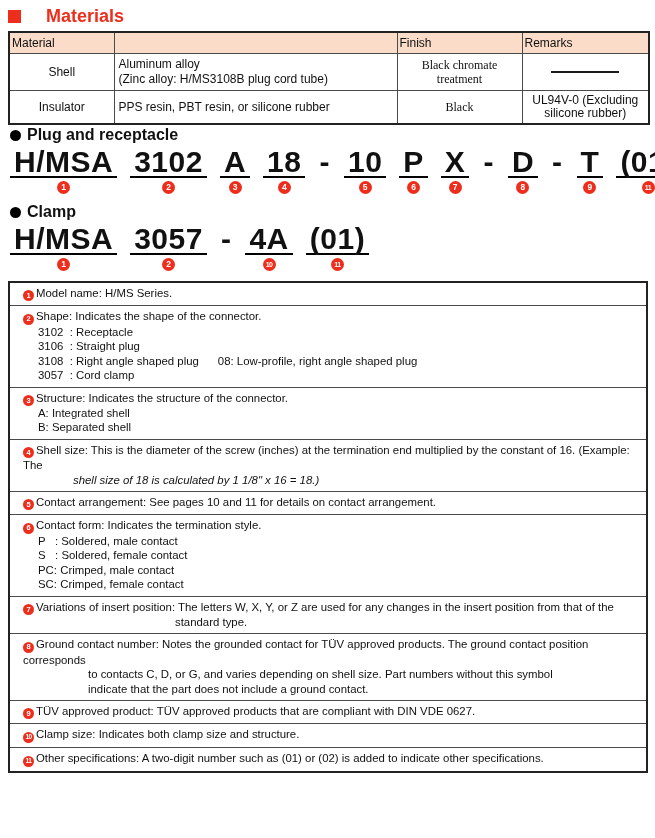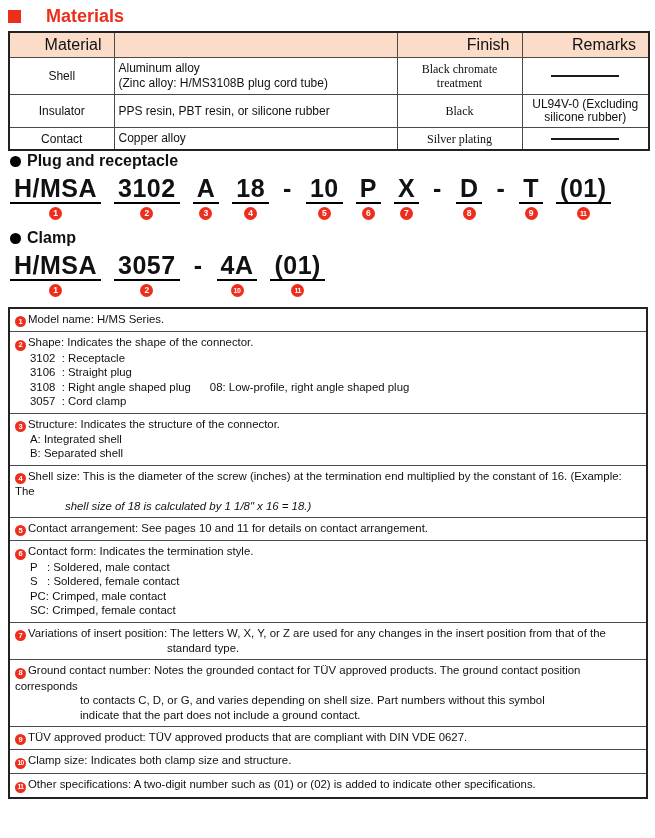--- a/index.html
+++ b/index.html
@@ -20,51 +20,51 @@
   
   .section-title{display:flex;align-items:center;gap:3px;margin:0 0 5px 0;height:20px;}
   .sq{width:13px;height:13px;background:var(--red);flex:0 0 auto;}
   .title-text{color:var(--red);font-weight:bold;font-size:18px;line-height:20px;margin-left:22px;}
 
   
   table.materials{border-collapse:collapse;width:640px;table-layout:fixed;margin-bottom:0;}
   table.materials th,table.materials td{border:1px solid var(--bd);}
   table.materials{border:2px solid var(--bd-dark);}
   table.materials th{
-    background:var(--peach);font-weight:normal;font-size:16px;
-    padding:3px 12px;text-align:right;
+    background:var(--peach);font-weight:normal;font-size:12px;
+    padding:3px 2px;text-align:left;
   }
   table.materials td{font-size:12px;padding:3px 4px;vertical-align:middle;}
   td.c-mat{text-align:center;}
   td.c-desc{text-align:left;padding-left:8px;line-height:15px;}
   td.c-fin{text-align:center;line-height:14px;font-family:Liberation Serif, serif;}
   td.c-rem{text-align:center;line-height:13px;font-size:11.5px;padding:2px 3px;}
   .dash-line{display:inline-block;width:68px;border-top:2px solid #1a1a1a;vertical-align:middle;}
   div:empty{display:none;}
   .bullet-row{display:flex;align-items:center;gap:6px;margin:2px 0 6px 2px;height:16px;}
   .bullet{width:11px;height:11px;border-radius:50%;background:#000;flex:0 0 auto;}
   .bullet-text{font-weight:bold;font-size:16px;}
 
   .pn-row{display:flex;align-items:flex-start;margin:4px 0 10px 2px;}
   .seg{display:flex;flex-direction:column;align-items:center;margin-right:13px;}
   .seg-text{
-    font-size:25px;font-weight:bold;line-height:26px;letter-spacing:.5px;
+    font-size:30px;font-weight:bold;line-height:26px;letter-spacing:.5px;
     border-bottom:2px solid #000;padding:0 4px 1px 4px;white-space:nowrap;
   }
   .dash-seg .seg-text{border-bottom:none;padding:0 1px;}
   .badge{
     margin-top:3px;width:13px;height:13px;border-radius:50%;
     background:var(--red);color:#fff;font-size:8.5px;font-weight:bold;
     display:flex;align-items:center;justify-content:center;line-height:1;
   }
   .badge.wide{font-size:7px;letter-spacing:-.5px;}
 
   
   table.notes{border-collapse:collapse;width:640px;border:2px solid var(--bd-dark);margin-top:8px;}
-  table.notes td{border:1px solid var(--bd);padding:3px 6px 4px 5px;vertical-align:top;}
+  table.notes td{border:1px solid var(--bd);padding:3px 6px 4px 13px;vertical-align:top;}
   .note-line{font-size:11.4px;line-height:14.5px;white-space:pre-wrap;}
   .badge-sm{
     display:inline-flex;width:11px;height:11px;border-radius:50%;
     background:var(--red);color:#fff;font-size:7.5px;font-weight:bold;
     align-items:center;justify-content:center;vertical-align:-1px;margin-right:2px;line-height:1;
   }
   .badge-sm.wide{font-size:6.5px;letter-spacing:-.5px;}
   .ind-a{margin-left:15px;}
   .ind-b{margin-left:50px;font-style:italic;}
   .ind-c{margin-left:152px;}
@@ -106,28 +106,20 @@
         <td class="c-rem"><span class="dash-line"></span></td>
       </tr>
       <tr>
         <td class="c-mat">Insulator</td>
         <td class="c-desc">
             <div class="dline">PPS resin, PBT resin, or silicone rubber</div>
           </td>
         <td class="c-fin">Black</td>
         <td class="c-rem">UL94V-0 (Excluding silicone rubber)</td>
       </tr>
-      <tr>
-        <td class="c-mat">Contact</td>
-        <td class="c-desc">
-            <div class="dline">Copper alloy</div>
-          </td>
-        <td class="c-fin">Silver plating</td>
-        <td class="c-rem"><span class="dash-line"></span></td>
-      </tr>
     </tbody>
   </table>
 
 
   <div class="bullet-row">
     <span class="bullet"></span>
     <span class="bullet-text">Plug and receptacle</span>
   </div>
 
   <div class="pn-row">

